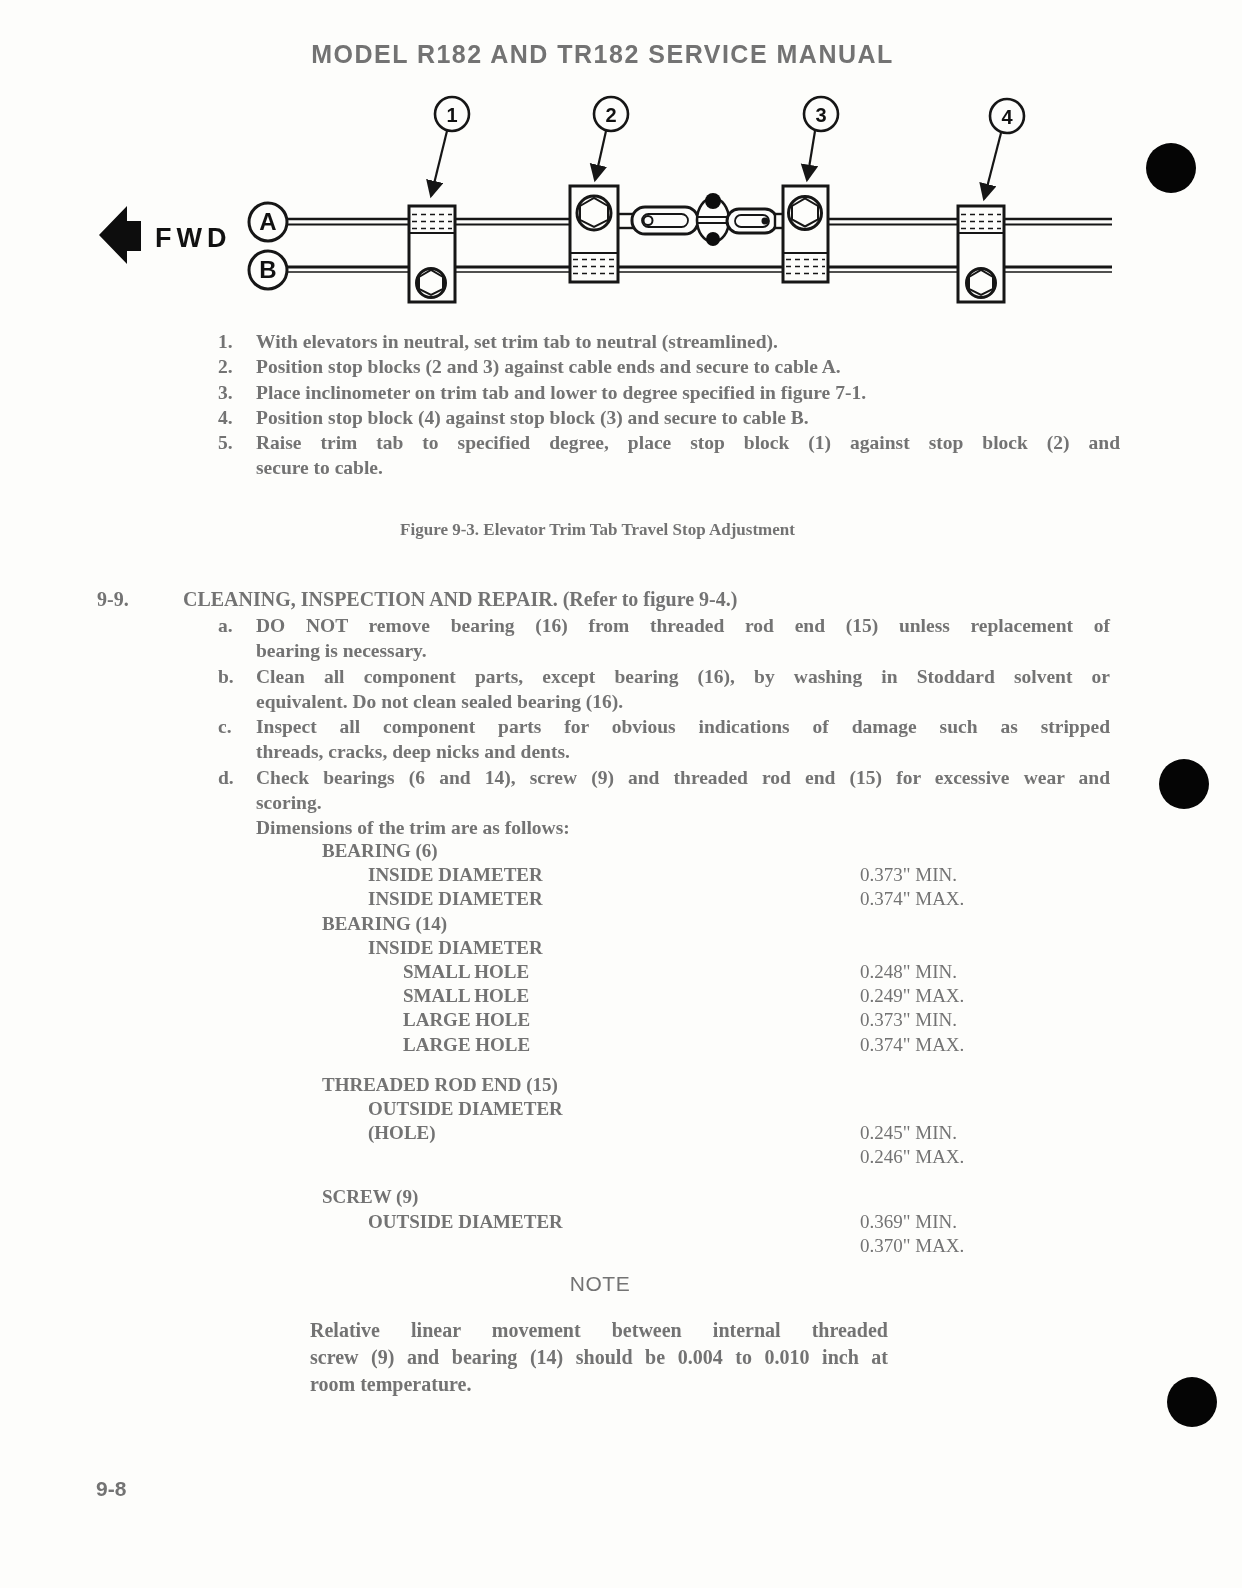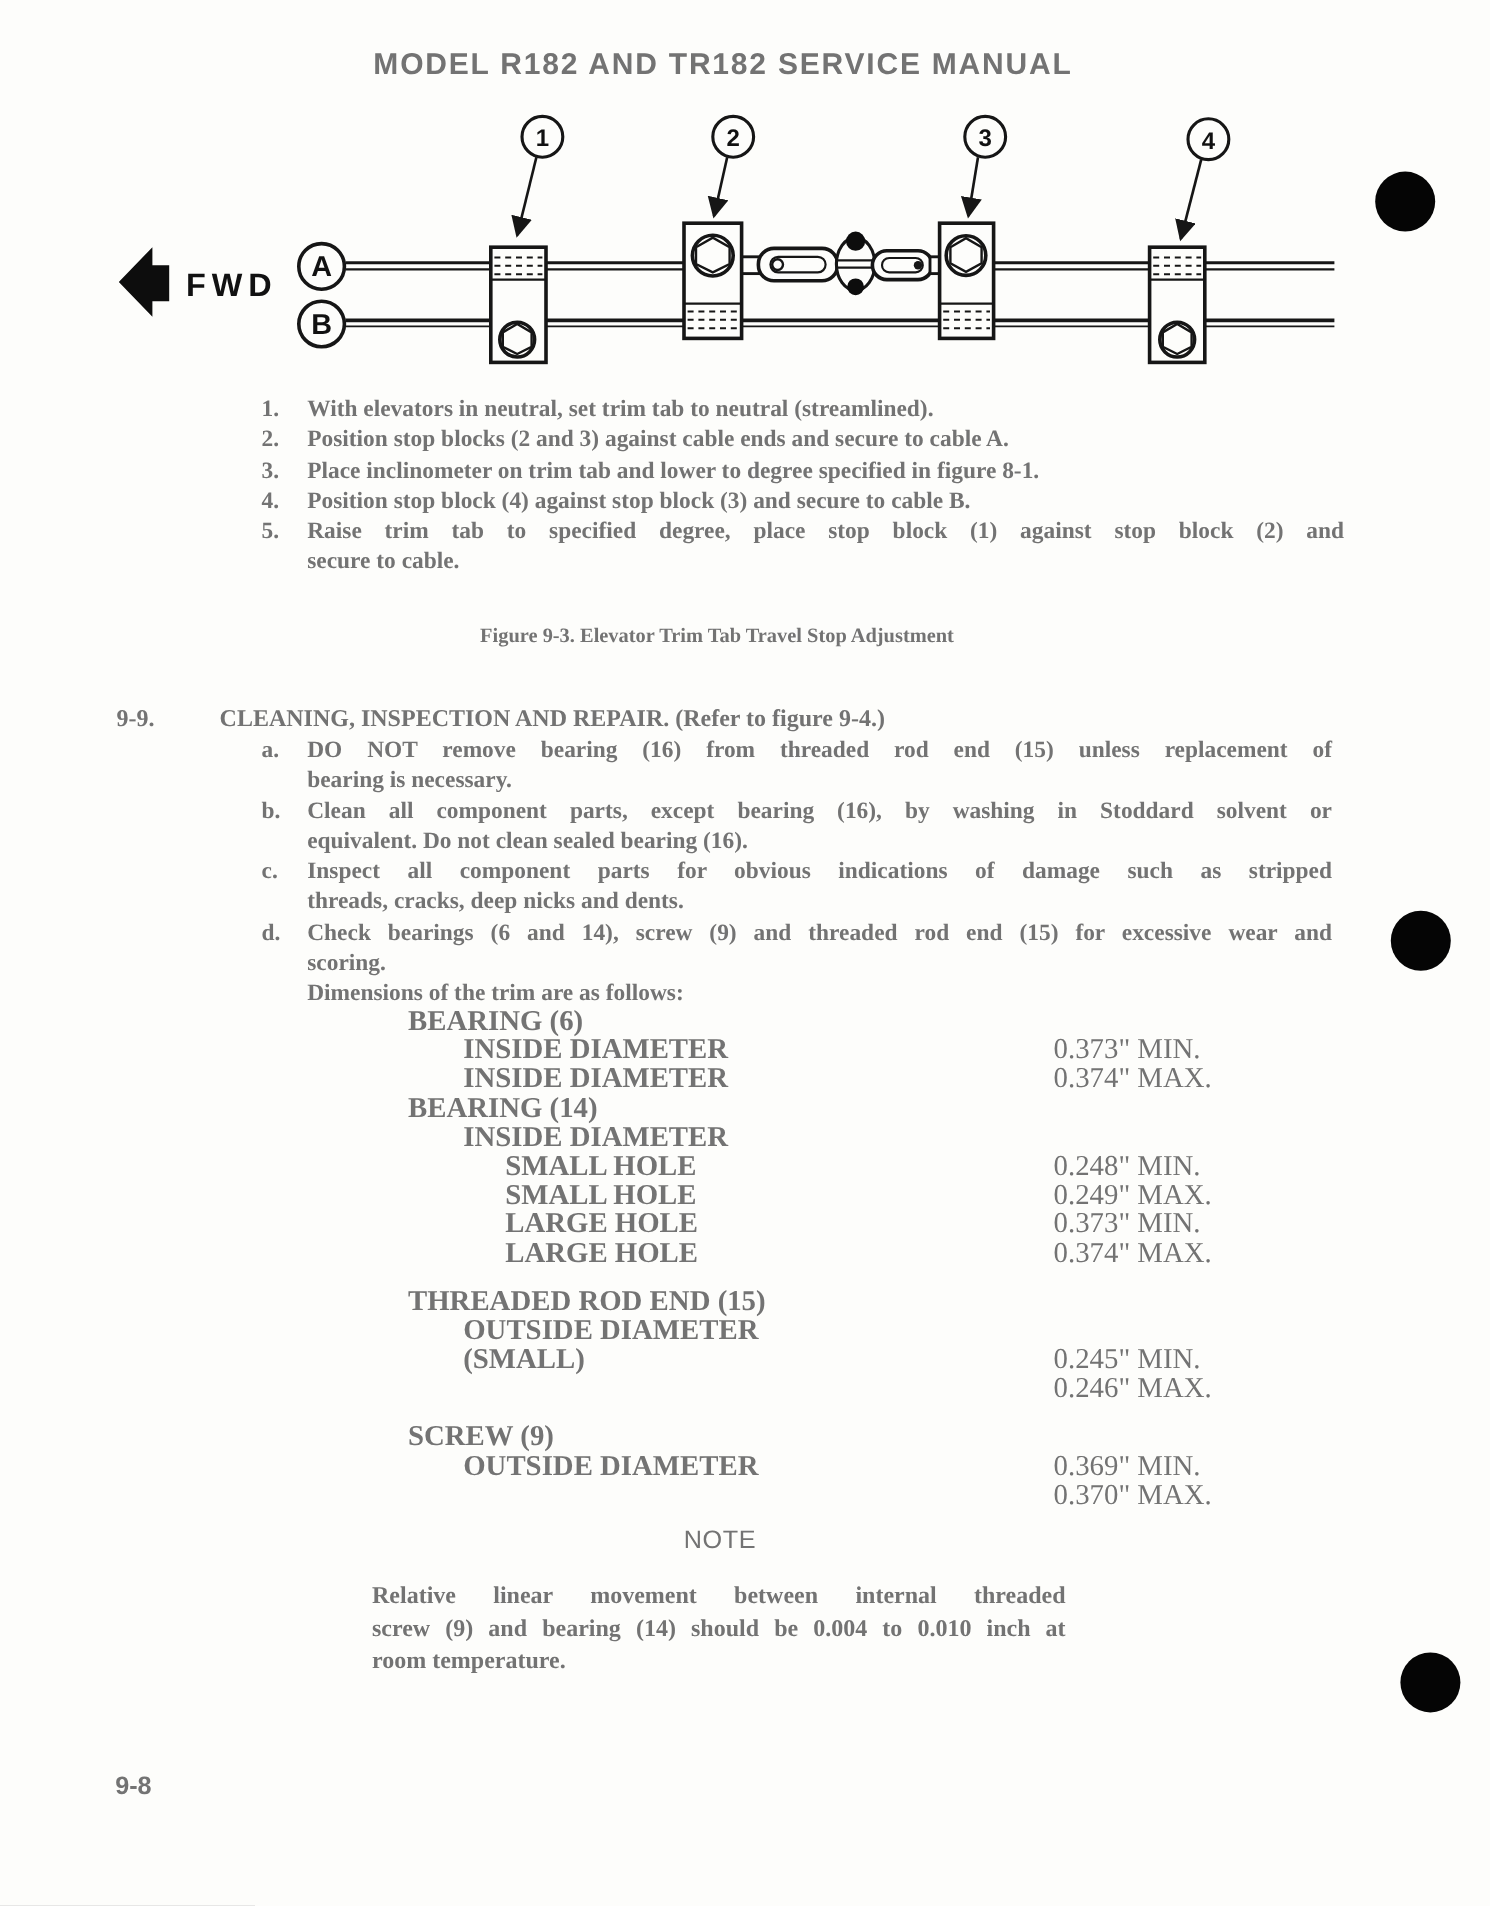--- a/index.html
+++ b/index.html
@@ -21,21 +21,21 @@
   .jl{text-align:justify;text-align-last:justify;}
   .caption{left:90px;top:520px;width:1015px;text-align:center;font-size:17px;font-weight:700;}
   .sec-num{left:97px;top:588px;font-size:20px;font-weight:700;}
   .sec-head{left:183px;top:588px;font-size:20px;font-weight:700;}
   .items{left:218px;top:613px;width:892px;font-size:19.5px;line-height:25.3px;font-weight:700;}
   .item{display:flex;}
   .item-letter{flex:0 0 38px;}
   .item-text{flex:1;}
   .dims-intro{margin-left:38px;}
   
-  .dims{left:340px;top:839px;width:800px;font-size:24px;}
+  .dims{left:322px;top:839px;width:800px;font-size:19px;}
   .drow{position:relative;height:24.2px;line-height:24.2px;}
   .drow .dlab{font-weight:700;}
   .drow .dval{position:absolute;left:538px;top:0;font-weight:400;}
   .i1{padding-left:46px;}
   .i2{padding-left:81px;}
   .gap{margin-top:16px;}
   .note-head{
     left:310px;top:1272px;width:580px;text-align:center;
     font-family:"Liberation Sans",sans-serif;font-weight:400;font-size:21px;letter-spacing:.5px;
   }
@@ -167,21 +167,21 @@
     <div class="step">
       <span class="step-num">1.</span>
       <span class="step-text">With elevators in neutral, set trim tab to neutral (streamlined).</span>
     </div>
     <div class="step">
       <span class="step-num">2.</span>
       <span class="step-text">Position stop blocks (2 and 3) against cable ends and secure to cable A.</span>
     </div>
     <div class="step">
       <span class="step-num">3.</span>
-      <span class="step-text">Place inclinometer on trim tab and lower to degree specified in figure 8-1.</span>
+      <span class="step-text">Place inclinometer on trim tab and lower to degree specified in figure 7-1.</span>
     </div>
     <div class="step">
       <span class="step-num">4.</span>
       <span class="step-text">Position stop block (4) against stop block (3) and secure to cable B.</span>
     </div>
     <div class="step">
       <span class="step-num">5.</span>
       <span class="step-text">
         <span class="jl" style="display:block">Raise trim tab to specified degree, place stop block (1) against stop block (2) and</span>
         <span style="display:block">secure to cable.</span>
@@ -260,21 +260,21 @@
       <span class="dlab">LARGE HOLE</span>
       <span class="dval">0.374" MAX.</span>
     </div>
     <div class="drow gap">
       <span class="dlab">THREADED ROD END (15)</span>
     </div>
     <div class="drow i1">
       <span class="dlab">OUTSIDE DIAMETER</span>
     </div>
     <div class="drow i1">
-      <span class="dlab">(SMALL)</span>
+      <span class="dlab">(HOLE)</span>
       <span class="dval">0.245" MIN.</span>
     </div>
     <div class="drow">
       <span class="dlab"></span>
       <span class="dval">0.246" MAX.</span>
     </div>
     <div class="drow gap">
       <span class="dlab">SCREW (9)</span>
     </div>
     <div class="drow i1">

